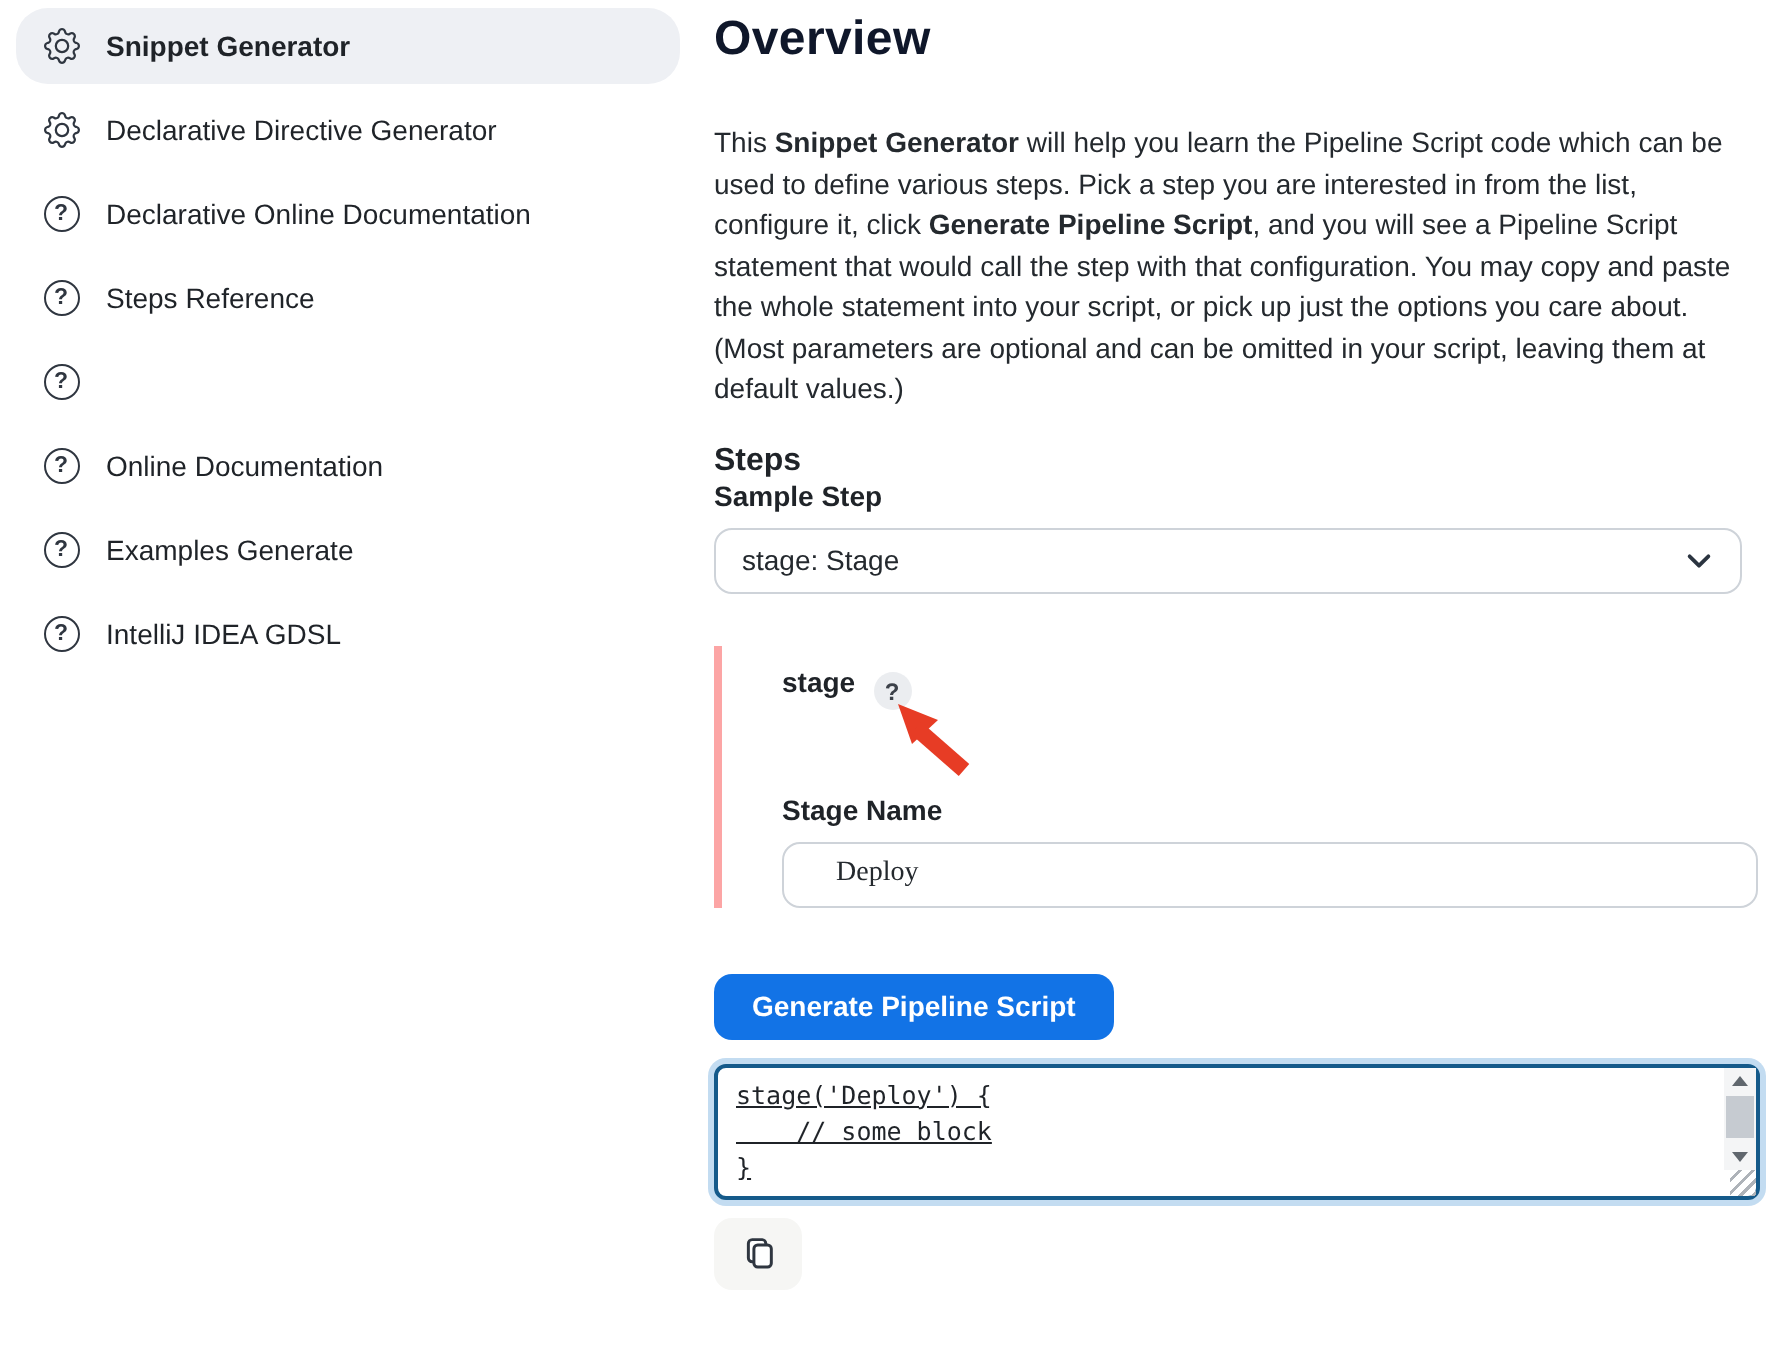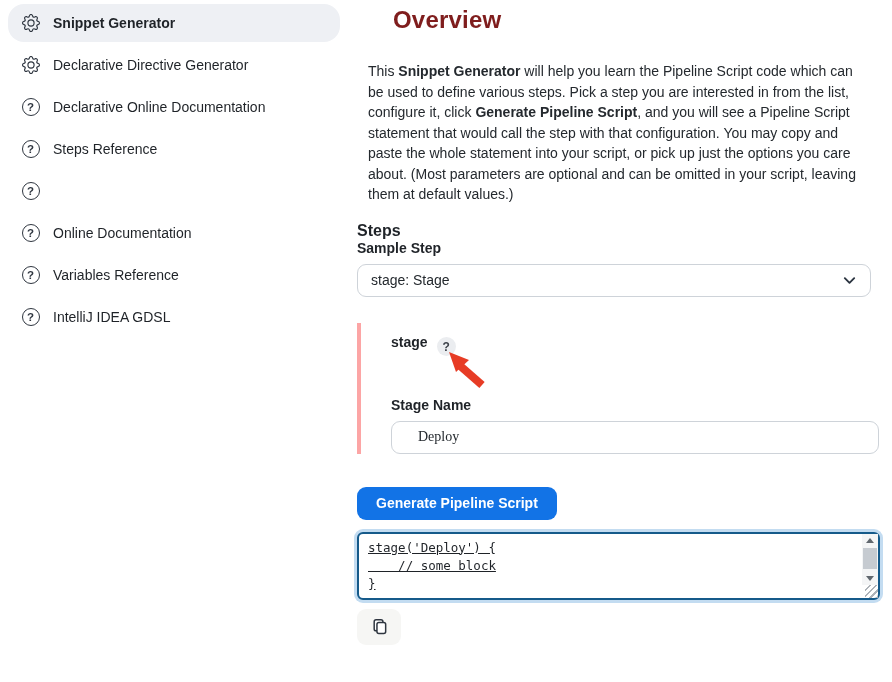--- a/index.html
+++ b/index.html
@@ -34,22 +34,22 @@
   .icon-wrap svg{width:18px;height:18px;fill:#2f3640;}
   .q-icon{
     width:18px;height:18px;border:1.7px solid #2f3640;border-radius:50%;
     display:flex;align-items:center;justify-content:center;
     font-size:11.5px;font-weight:700;color:#2f3640;
   }
   .q-icon::after{content:"?";}
 
   
   .content{padding:6px 14px 0 9px;width:537px;}
-  h1{font-size:24px;font-weight:700;color:#7f1d1d;letter-spacing:.2px;margin-left:36px;}
-  .intro{font-size:14px;line-height:20.5px;margin-top:27px;color:var(--ink);margin-left:11px;}
+  h1{font-size:24px;font-weight:700;color:#0f172a;letter-spacing:.2px;}
+  .intro{font-size:14px;line-height:20.5px;margin-top:27px;color:var(--ink);}
   .intro b{font-weight:700;}
   h2{font-size:16px;font-weight:700;margin-top:17px;color:#1f2328;}
   .field-label{display:block;font-size:14px;font-weight:700;color:#1f2328;}
   .sample-label{}
   .select{
     margin-top:8px;height:33px;border:1px solid var(--border_gray);border-radius:9px;
     display:flex;align-items:center;justify-content:space-between;
     padding:0 13px;font-size:14px;cursor:pointer;background:#fff;
   }
   .select svg{width:15px;height:15px;stroke:#2b3publisher440;}
@@ -170,21 +170,21 @@
             <span class="q-icon"></span>
           </span>
           <span class="side-label">Online Documentation</span>
         </div>
 
         <div class="side-item">
           <span class="icon-wrap">
 
             <span class="q-icon"></span>
           </span>
-          <span class="side-label">Variables Reference</span>
+          <span class="side-label">Examples Generate</span>
         </div>
 
         <div class="side-item">
           <span class="icon-wrap">
 
             <span class="q-icon"></span>
           </span>
           <span class="side-label">IntelliJ IDEA GDSL</span>
         </div>
 

